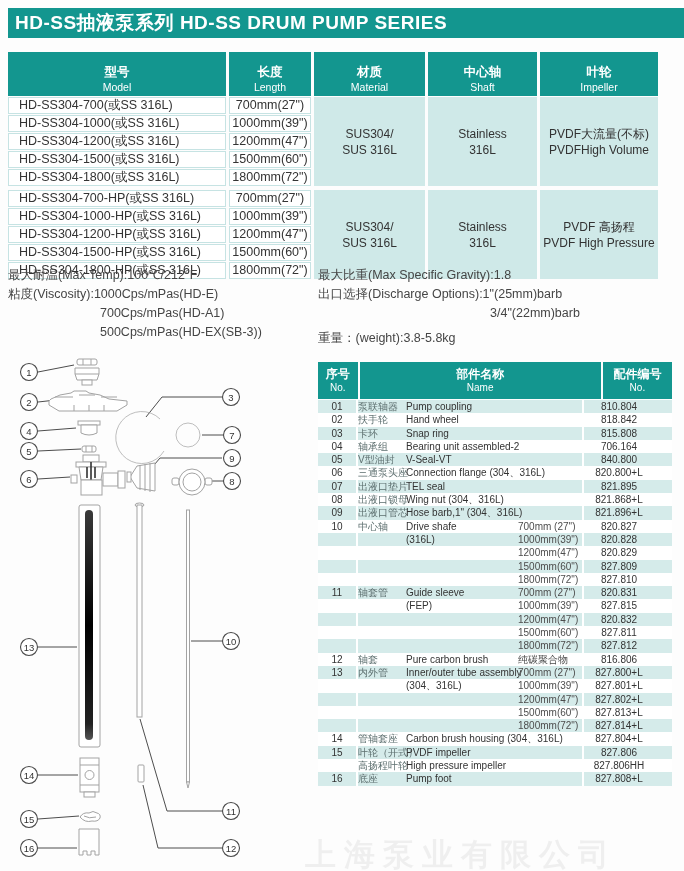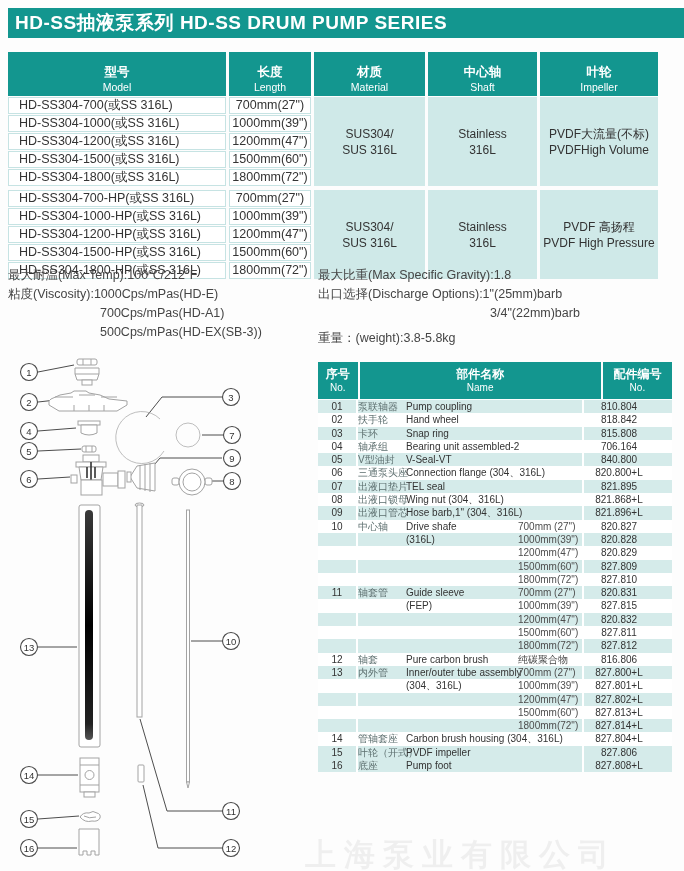--- a/index.html
+++ b/index.html
@@ -375,20 +375,27 @@
           <div class="pc pc-size"></div>
           <div class="pc pc-code">827.804+L</div>
         </div>
         <div class="prow odd">
           <div class="pc pc-no">15</div>
           <div class="pc pc-cn">叶轮（开式）</div>
           <div class="pc pc-en">PVDF impeller</div>
           <div class="pc pc-size"></div>
           <div class="pc pc-code">827.806</div>
         </div>
+        <div class="prow even">
+          <div class="pc pc-no"></div>
+          <div class="pc pc-cn">高扬程叶轮</div>
+          <div class="pc pc-en">High pressure impeller</div>
+          <div class="pc pc-size"></div>
+          <div class="pc pc-code">827.806HH</div>
+        </div>
         <div class="prow odd">
           <div class="pc pc-no">16</div>
           <div class="pc pc-cn">底座</div>
           <div class="pc pc-en">Pump foot</div>
           <div class="pc pc-size"></div>
           <div class="pc pc-code">827.808+L</div>
         </div>
       </div>
   </div>
 

